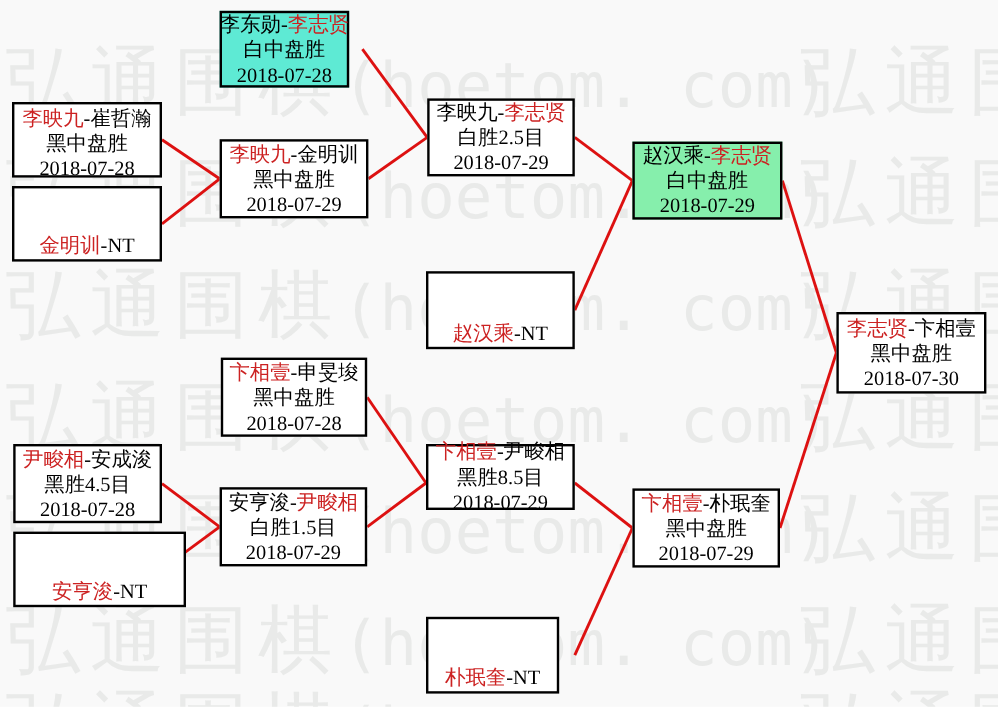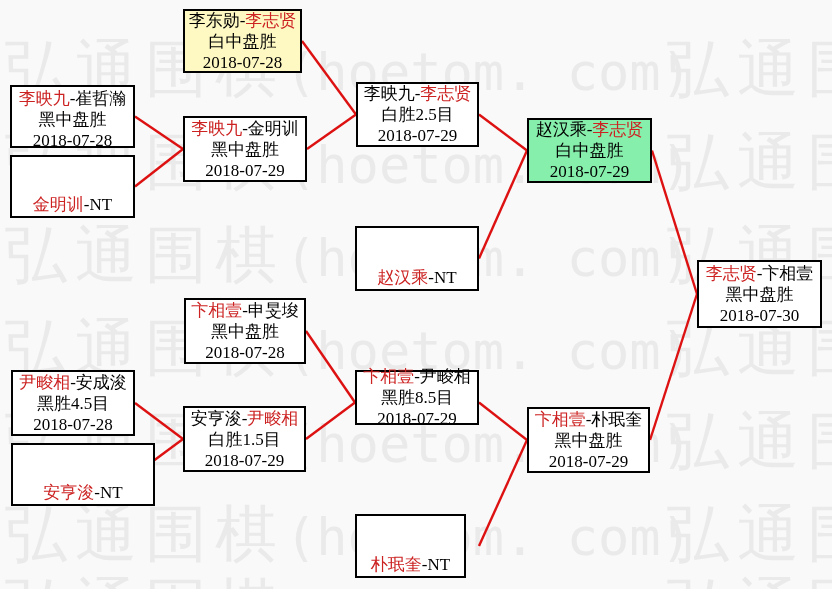--- a/index.html
+++ b/index.html
@@ -57,21 +57,21 @@
       <line x1="652" y1="150.5" x2="697" y2="294" stroke="#dd1111" stroke-width="2.4"></line>
       <line x1="650" y1="440" x2="697" y2="294" stroke="#dd1111" stroke-width="2.4"></line>
       <line x1="306" y1="331" x2="355" y2="402.5" stroke="#dd1111" stroke-width="2.4"></line>
       <line x1="135" y1="403" x2="183" y2="439" stroke="#dd1111" stroke-width="2.4"></line>
       <line x1="135" y1="474.5" x2="183" y2="439" stroke="#dd1111" stroke-width="2.4"></line>
       <line x1="306" y1="439" x2="355" y2="402.5" stroke="#dd1111" stroke-width="2.4"></line>
       <line x1="479" y1="402.5" x2="527" y2="440" stroke="#dd1111" stroke-width="2.4"></line>
       <line x1="479" y1="546" x2="527" y2="440" stroke="#dd1111" stroke-width="2.4"></line>
     </svg>
   <div id="boxes-layer">
-      <div class="match-box" style="left: 183px; top: 9px; width: 119px; height: 64px; background: #fef9c3; border-color: rgb(0, 0, 0);">
+      <div class="match-box" style="left: 183px; top: 9px; width: 108px; height: 64px; background: #5eead4; border-color: rgb(0, 0, 0);">
         <div class="match-line"><span>李东勋</span><span>-</span><span style="color: rgb(204, 34, 34);">李志贤</span></div>
         <div class="match-line">白中盘胜</div>
         <div class="match-line">2018-07-28</div>
       </div>
       <div class="match-box" style="left: 10px; top: 85px; width: 125px; height: 63px; background: rgb(255, 255, 255); border-color: rgb(0, 0, 0); justify-content: space-between;">
         <div class="match-line"><span style="color: rgb(204, 34, 34);">李映九</span><span>-</span><span>崔哲瀚</span></div>
         <div class="match-line">黑中盘胜</div>
         <div class="match-line">2018-07-28</div>
       </div>
       <div class="match-box nt" style="left: 10px; top: 155px; width: 125px; height: 63px; background: rgb(255, 255, 255); border-color: rgb(0, 0, 0);">

